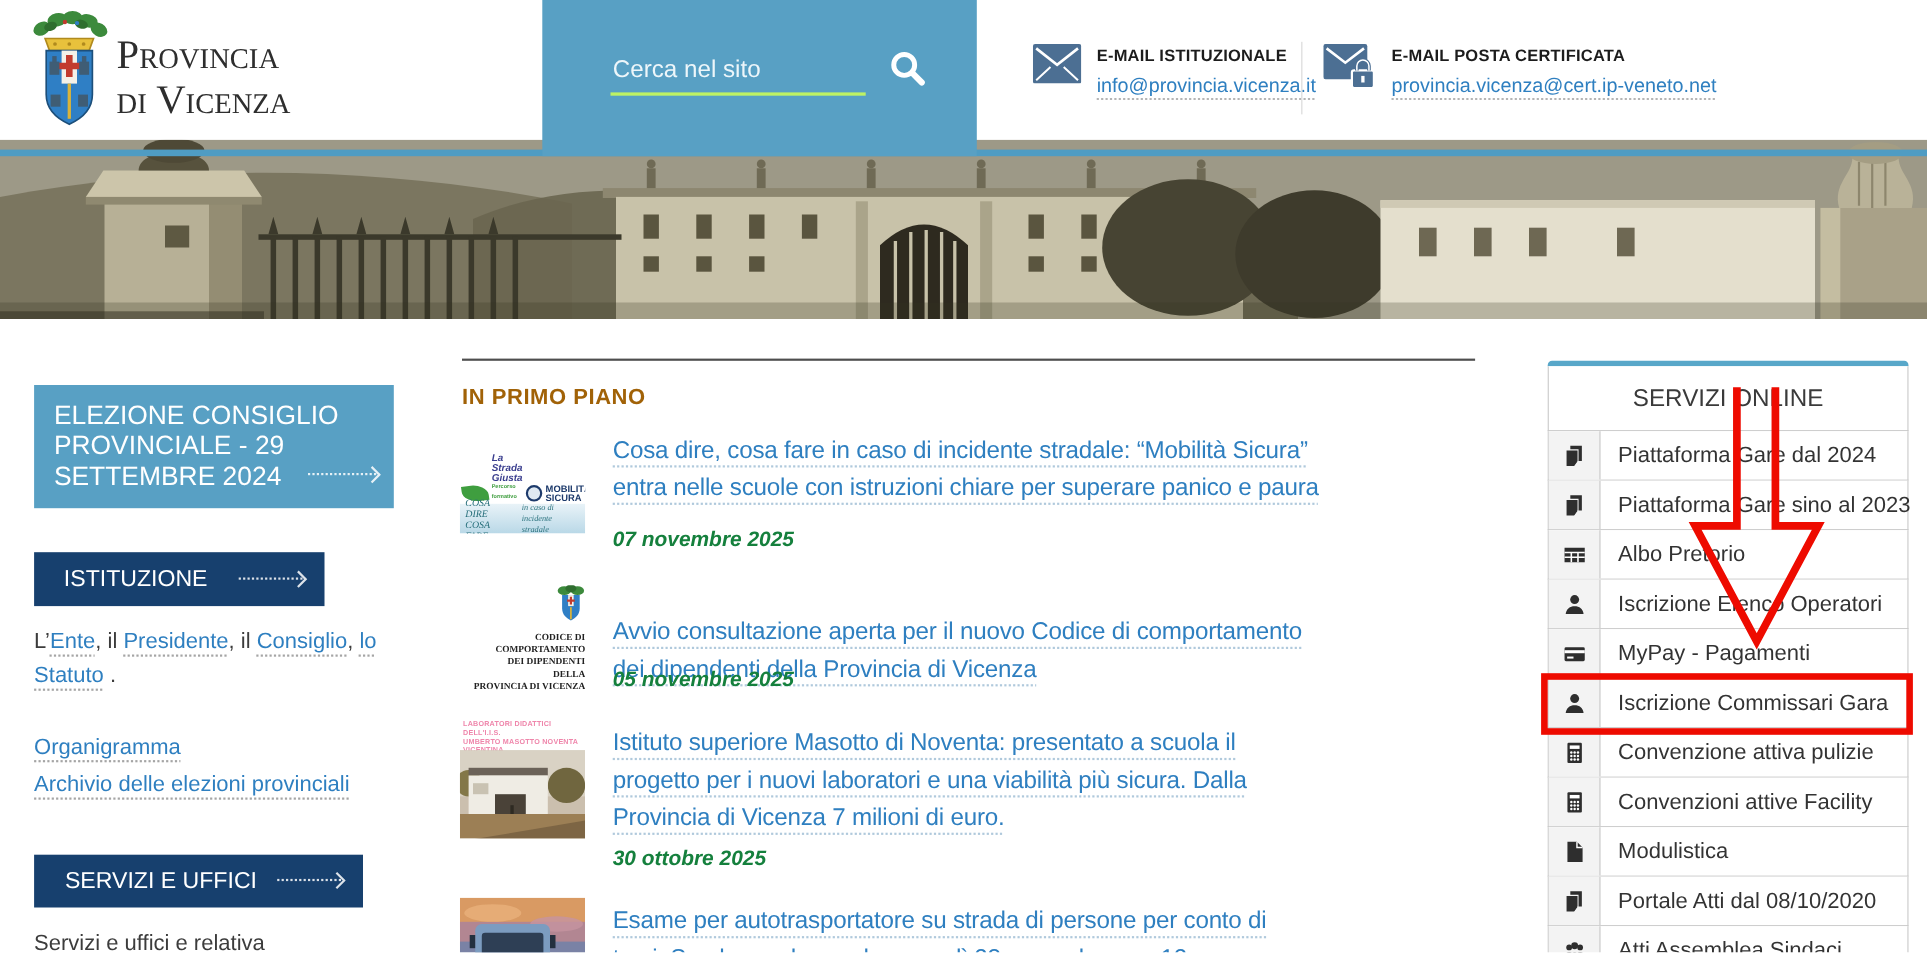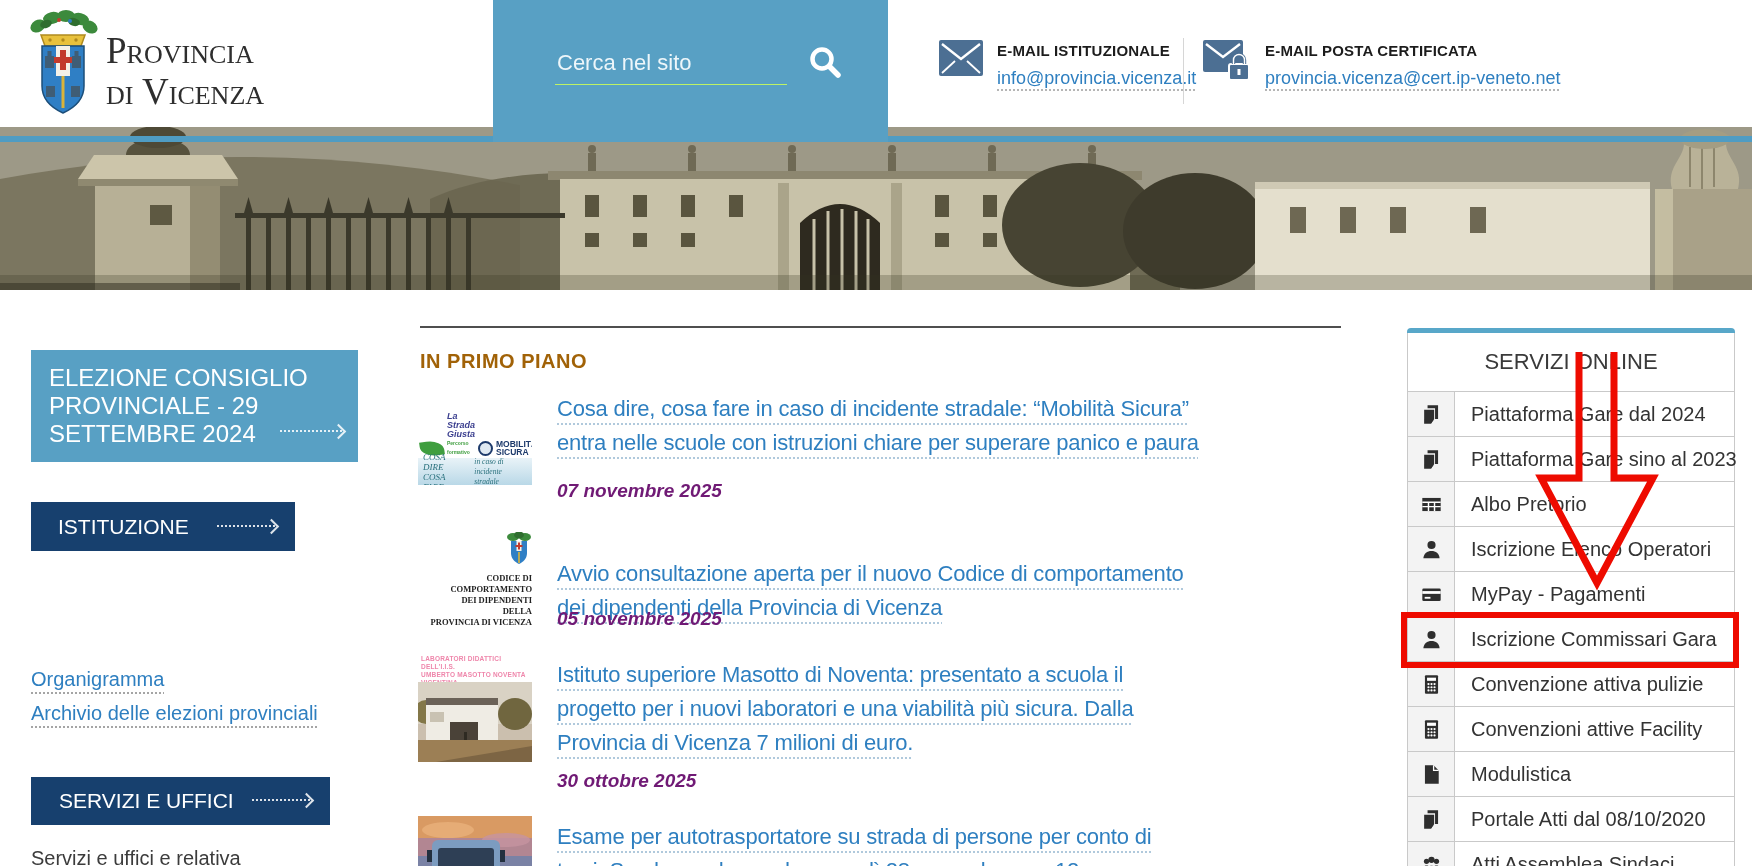--- a/index.html
+++ b/index.html
@@ -5,21 +5,21 @@
   html,body{margin:0;padding:0;background:#fff;font-family:"Liberation Sans",sans-serif;}
   #stage{position:relative;width:1752px;height:866px;overflow:hidden;background:#fff;}
 
   
   .hdr{position:absolute;left:0;top:0;width:1752px;height:127px;background:#fff;z-index:3;}
   .crest{position:absolute;left:26px;top:8px;cursor:pointer;}
   .wordmark{position:absolute;left:106px;top:30px;font-family:"Liberation Serif",serif;
             font-variant:small-caps;font-size:37px;line-height:41px;color:#2e2e2e;cursor:pointer;}
   .search{position:absolute;left:493px;top:0;width:395px;height:142px;background:#58a0c4;z-index:4;}
   .search input{position:absolute;left:62px;top:46px;width:228px;background:transparent;border:none;
-            border-bottom:1px solid #bef264;font-size:22px;color:#fff;padding:4px 2px 8px 2px;outline:none;
+            border-bottom:3px solid #bef264;font-size:22px;color:#fff;padding:4px 2px 8px 2px;outline:none;
             font-family:"Liberation Sans",sans-serif;}
   .search input::placeholder{color:#edf6fa;opacity:1;}
   .mag{position:absolute;left:314px;top:44px;cursor:pointer;background:none;border:none;padding:0;}
   .email{position:absolute;top:40px;display:flex;gap:14px;align-items:flex-start;}
   #email1{left:939px;} #email2{left:1203px;}
   .email .etitle{font-size:15px;font-weight:bold;color:#1c1c1c;letter-spacing:.2px;padding-top:2px;}
   .email .eaddr{display:inline-block;margin-top:9px;font-size:18px;color:#2e7fc0;cursor:pointer;
             text-decoration:underline dotted #b5b5b5;text-underline-offset:6px;}
   .hdr-divider{position:absolute;left:1183px;top:38px;width:1px;height:66px;background:#d6d6d6;}
 
@@ -44,21 +44,21 @@
   .side-link{position:absolute;left:31px;font-size:20px;}
   #link-org{top:668px;} #link-arch{top:702px;}
   .partial-text{position:absolute;left:31px;top:847px;font-size:20px;color:#3c3c3c;}
 
   
   .rule{position:absolute;left:420px;top:326px;width:921px;border-top:2px solid #4f4f4f;}
   .section-title{position:absolute;left:420px;top:350px;font-size:20px;font-weight:bold;color:#a16207;letter-spacing:.5px;}
   .news-title{position:absolute;left:557px;display:block;font-size:22px;line-height:34px;color:#2e7fc0;
             white-space:pre-line;cursor:pointer;text-decoration:underline dotted #b0c9dc;
             text-underline-offset:7px;text-decoration-thickness:2px;letter-spacing:-0.2px;}
-  .news-date{position:absolute;left:557px;font-size:19px;font-weight:bold;font-style:italic;color:#701a75;}
+  .news-date{position:absolute;left:557px;font-size:19px;font-weight:bold;font-style:italic;color:#15803d;}
   #title1{top:392px;} #date1{top:480px;}
   #title2{top:528px;margin-top:29px;} #date2{top:608px;}
   #title3{top:658px;} #date3{top:770px;}
   #title4{top:820px;}
   .thumb{position:absolute;width:114px;background:#fff;overflow:hidden;cursor:pointer;}
   #thumb1{left:418px;top:405px;height:80px;}
   .t1-logos{display:flex;align-items:center;gap:3px;padding:7px 2px 3px 2px;}
   .t1-swoosh{width:24px;height:15px;background:#3f9e3f;border-radius:0 70% 0 70%;transform:rotate(-8deg);flex:none;}
   .t1-brand{font-size:9px;font-weight:bold;font-style:italic;color:#3b3f8f;line-height:9px;}
   .t1-sub{display:block;font-size:5px;color:#3f9e3f;font-style:normal;}
@@ -269,20 +269,22 @@
   <div class="banner-box">
     <span>ELEZIONE CONSIGLIO PROVINCIALE - 29 SETTEMBRE 2024</span>
     <span class="dash-arrow"></span>
   </div>
 
   <div class="navy-btn" id="btn-istituzione">
     <span>ISTITUZIONE</span>
     <span class="dash-arrow"></span>
   </div>
 
+  <div class="intro"><span>L’</span><a class="dotted-link">Ente</a><span>, il </span><a class="dotted-link">Presidente</a><span>, il </span><a class="dotted-link">Consiglio</a><span>, </span><a class="dotted-link">lo</a><span>
+</span><a class="dotted-link">Statuto</a><span> .</span></div>
 
   <a class="side-link dotted-link" id="link-org">Organigramma</a>
   <a class="side-link dotted-link" id="link-arch">Archivio delle elezioni provinciali</a>
 
   <div class="navy-btn" id="btn-servizi">
     <span>SERVIZI E UFFICI</span>
     <span class="dash-arrow"></span>
   </div>
 
   <div class="partial-text">Servizi e uffici e relativa</div>

